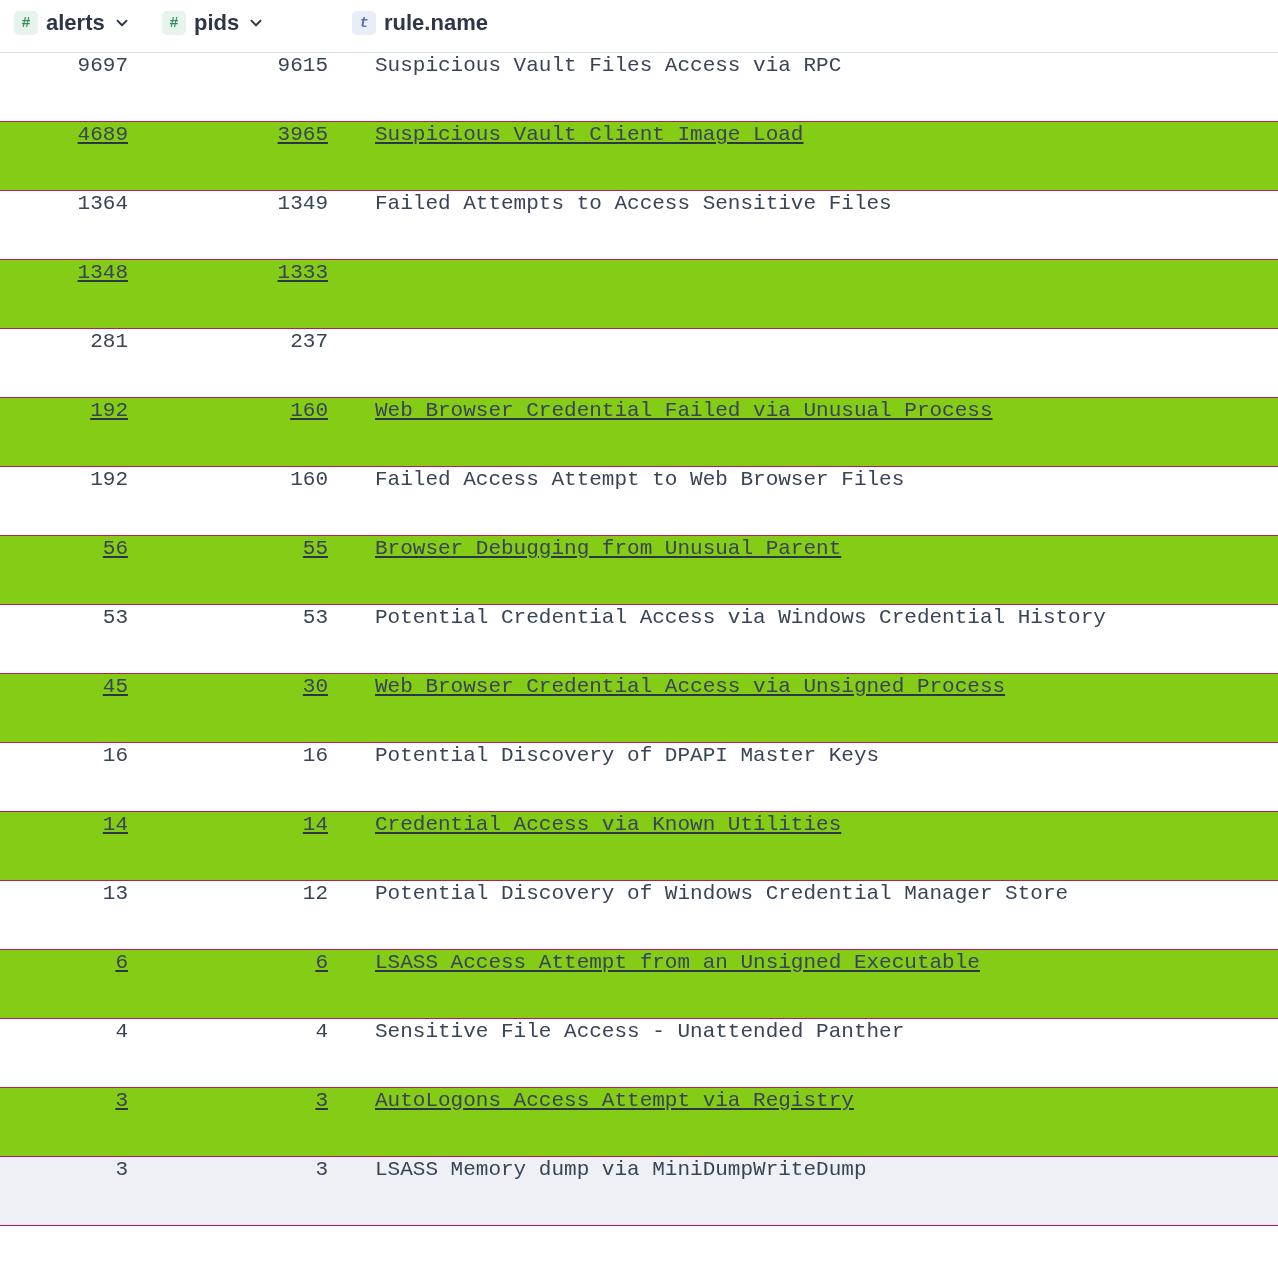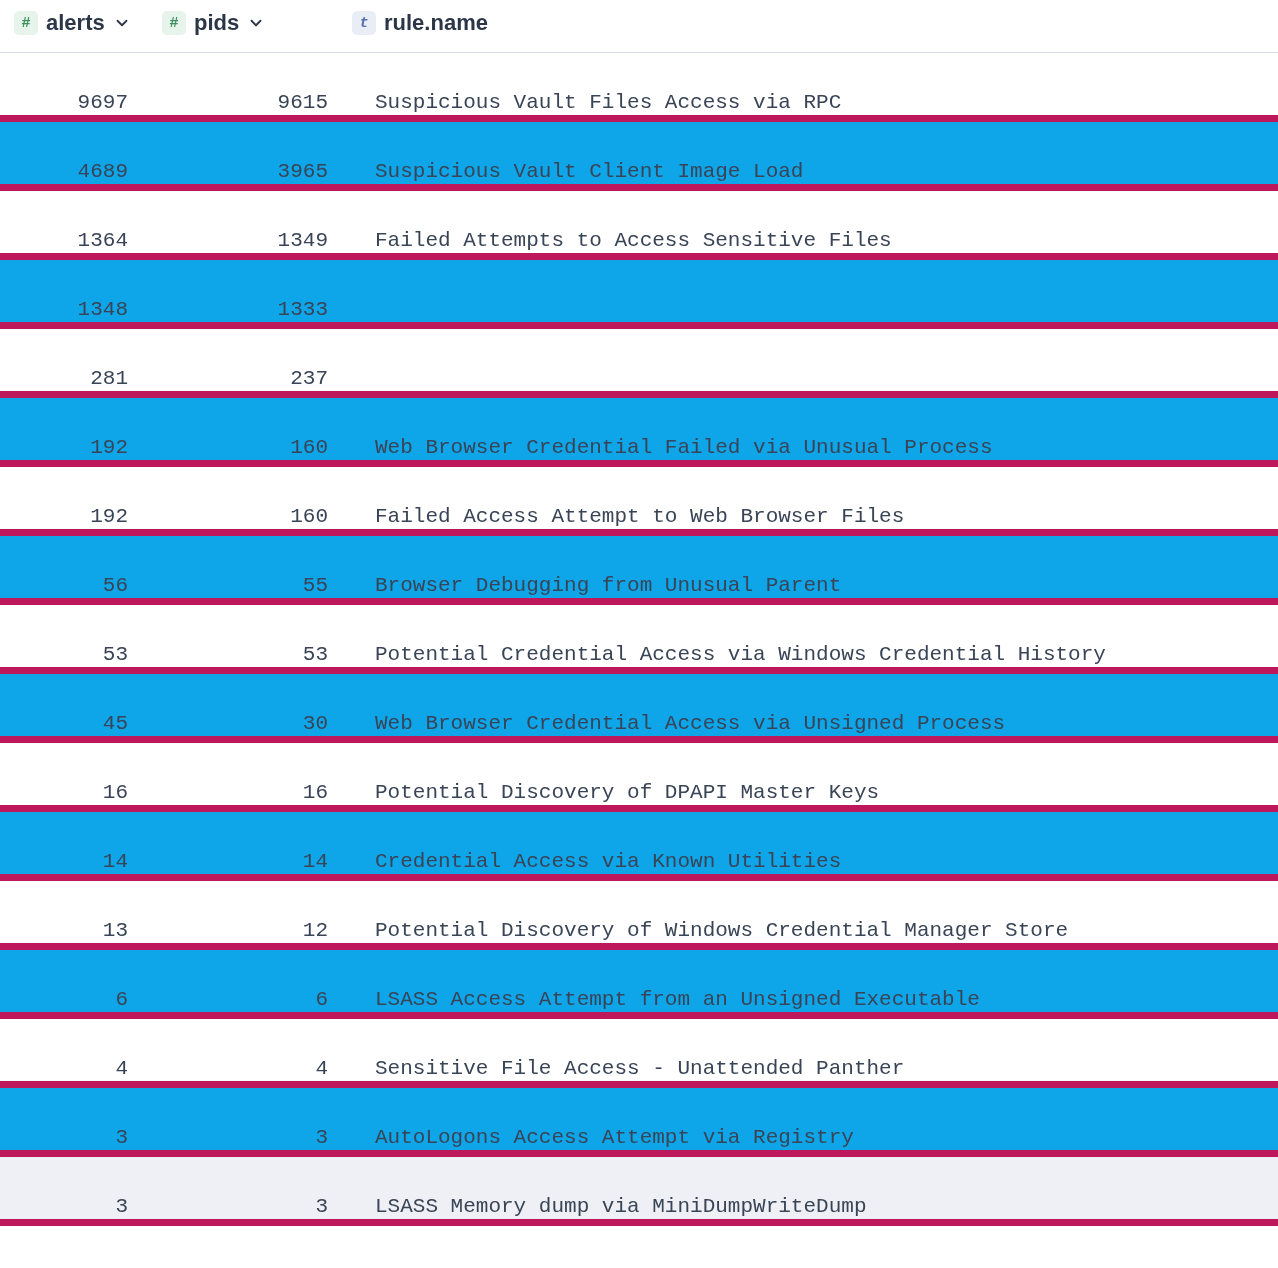--- a/index.html
+++ b/index.html
@@ -55,26 +55,27 @@
   }
   .chevron-down {
     display: inline-block;
     width: 18px;
     height: 18px;
     color: #2b3648;
   }
   .chevron-down svg { display: block; }
   .tbody-row {
     display: flex;
-    align-items: flex-end;
+    align-items: flex-start;
     height: 69px;
-    border-bottom: 7px solid #be185d;
+    border-bottom: 1px solid #be185d;
   }
   .tbody-row.alt {
-    background: #0ea5e9;
+    background: #84cc16;
+    text-decoration: underline;
   }
   .tbody-row.last {
     background: #eef0f5;
   }
   .cell {
     font-size: 21px;
     line-height: 1.2;
     color: #394456;
   }
   .cell-num {

